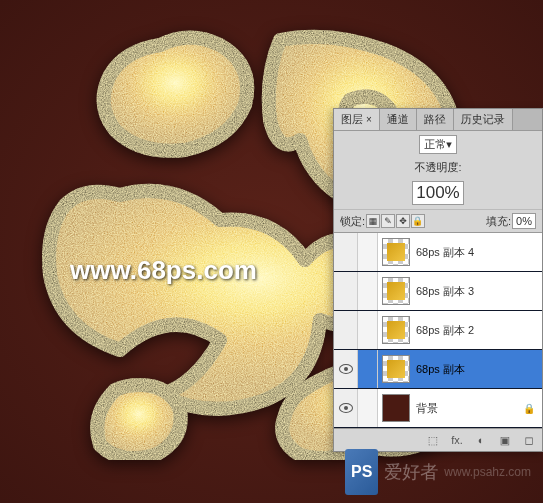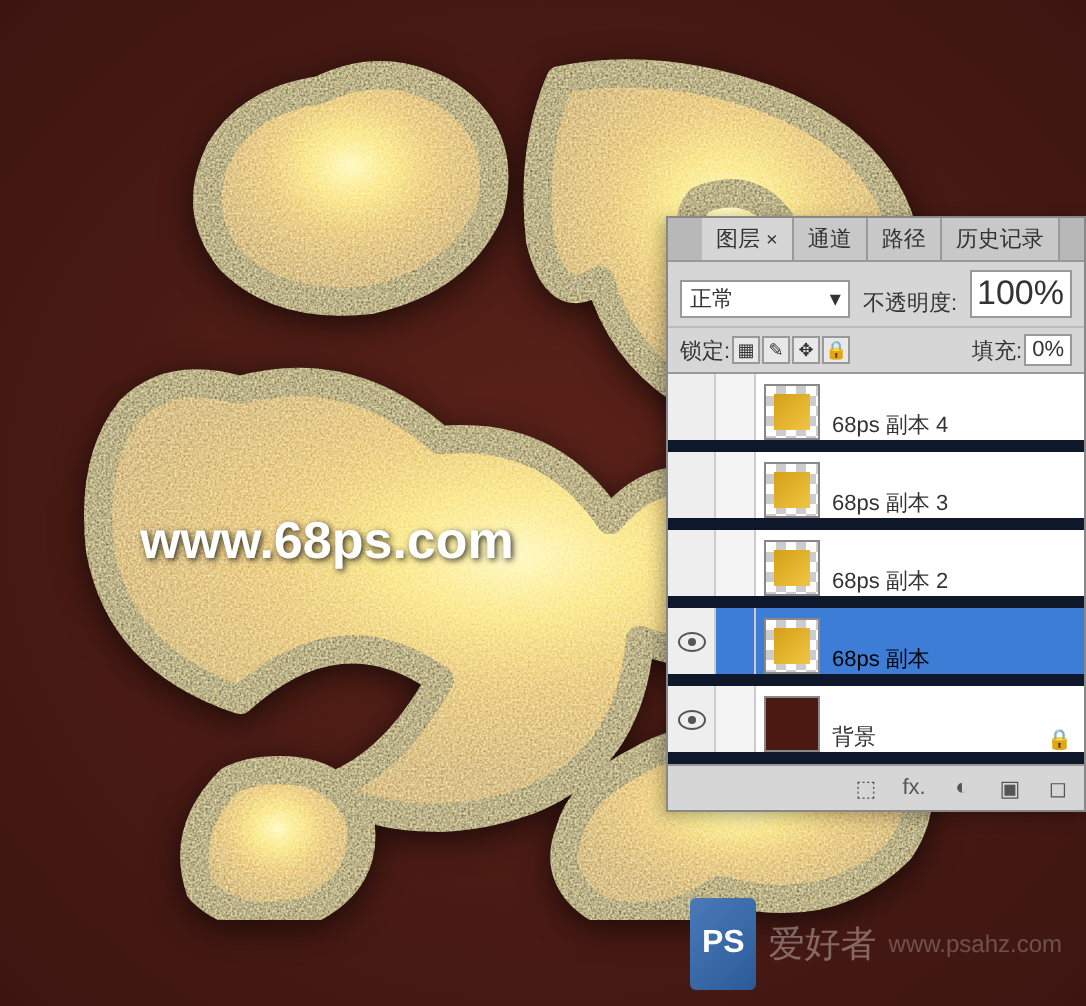--- a/index.html
+++ b/index.html
@@ -78,32 +78,32 @@
     .panel-tab {
       padding: 3px 7px;
       font-size: 11px;
       border-right: 1px solid #999;
       background: #c8c8c8;
       cursor: pointer;
     }
     .panel-tab.active {
       background: #d6d6d6;
       position: relative;
-      margin-left: 17px;
     }
     .panel-tab .close-x {
       margin-left: 3px;
       font-size: 10px;
     }
     .blend-row {
       display: flex;
-      align-items: flex-end;
+      align-items: center;
       padding: 4px 6px;
       gap: 6px;
       border-bottom: 1px solid #bbb;
+      flex-direction: column;
     }
     .blend-select {
       flex: 1;
       background: #fff;
       border: 1px solid #999;
       padding: 1px 4px;
       font-size: 11px;
       display: flex;
       justify-content: space-between;
       align-items: center;
@@ -139,23 +139,23 @@
       background: #fff;
       border: 1px solid #999;
       padding: 1px 3px;
       font-size: 11px;
     }
     .layer-list {
       background: #fff;
     }
     .layer-row {
       display: flex;
-      align-items: flex-end;
+      align-items: center;
       height: 39px;
-      border-bottom: 6px solid #0f172a;
+      border-bottom: 1px solid #0f172a;
       cursor: pointer;
     }
     .layer-row.selected {
       background: #3d7dd6;
       color: #000000;
     }
     .vis-col {
       width: 24px;
       height: 100%;
       border-right: 1px solid #ccc;

